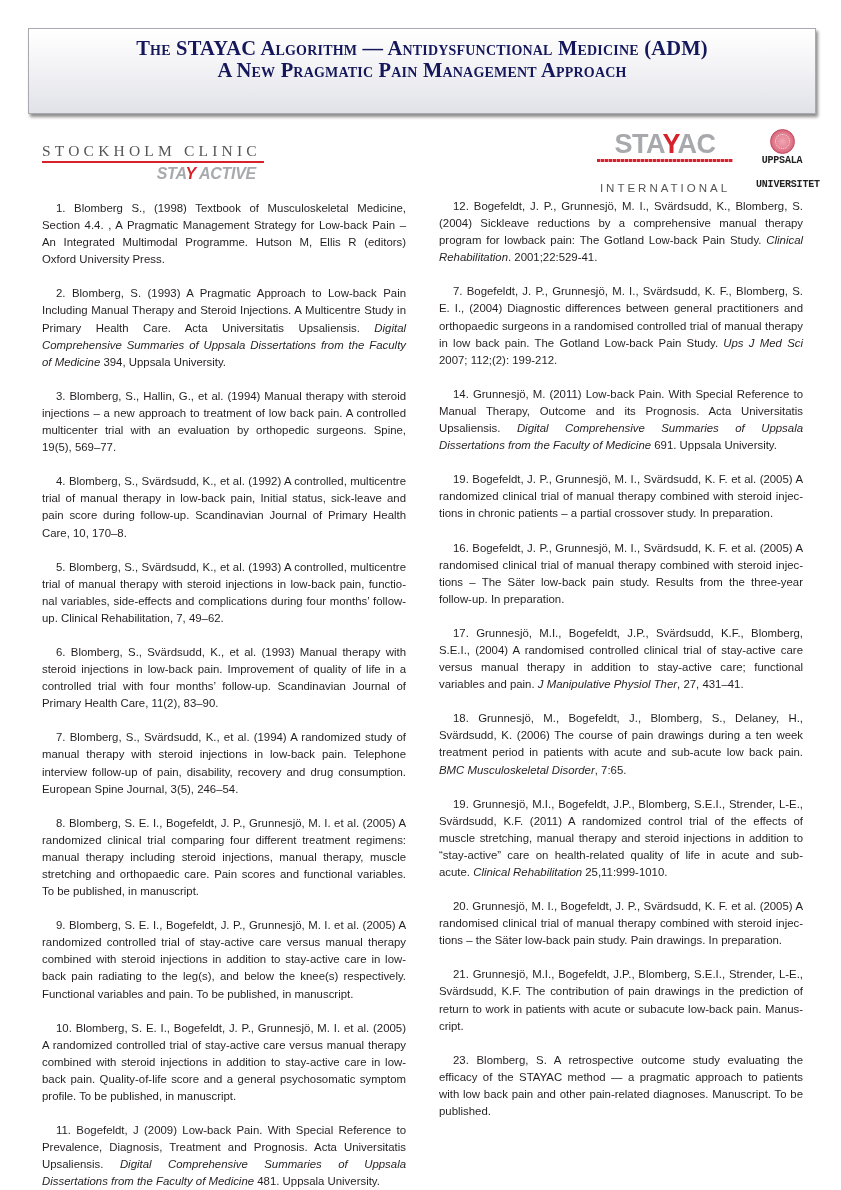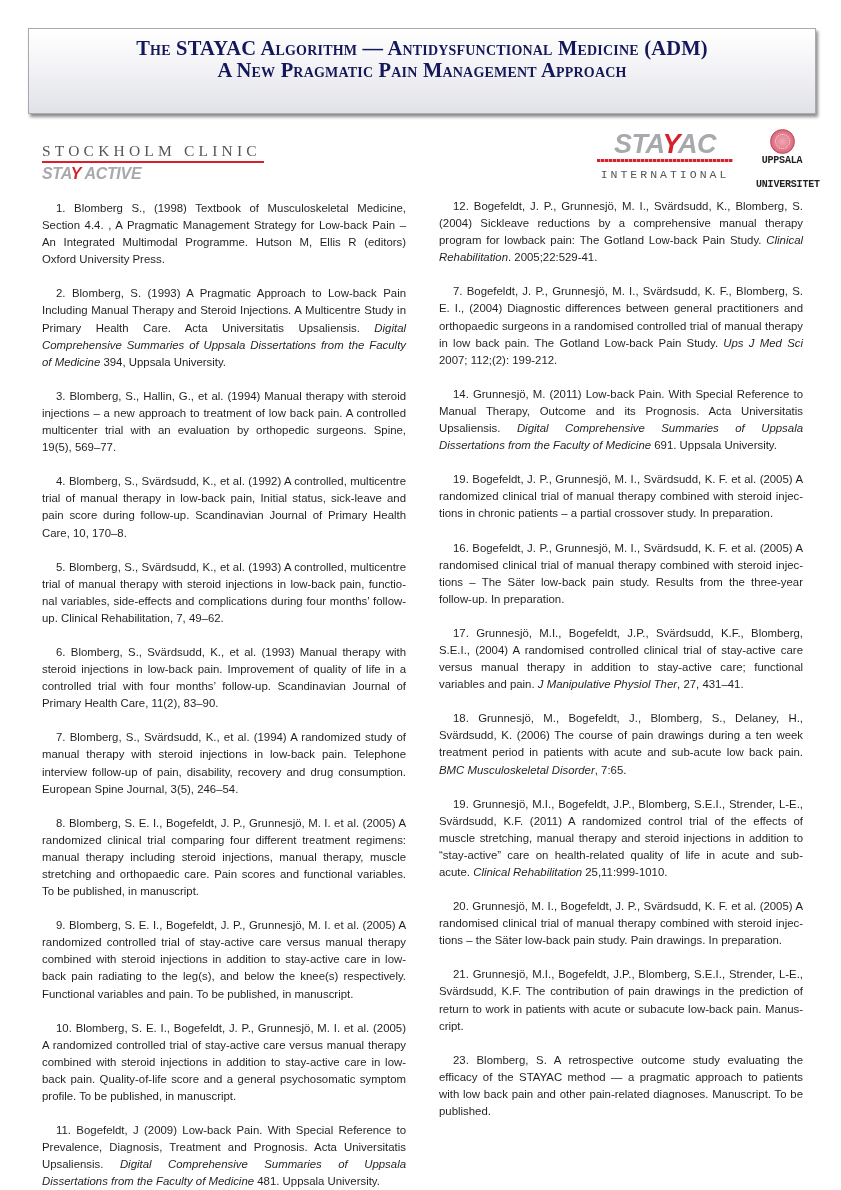--- a/index.html
+++ b/index.html
@@ -16,28 +16,28 @@
       font-family: "Liberation Serif", serif; color: #14175a; font-weight: bold;
       font-variant: small-caps; letter-spacing: 0.2px; line-height: 22px;
     }
     .hl1 { font-size: 20.5px; margin-top: 8px; }
     .hl2 { font-size: 20.5px; }
     .hl3 { font-size: 20.5px; }
 
     .logo-stockholm { position: absolute; left: 42px; top: 130px; width: 224px; margin-top: 12px; }
     .sc-title { font-family: "Liberation Serif", serif; font-size: 15.5px; letter-spacing: 4.2px; color: #555; white-space: nowrap; }
     .sc-rule { height: 2px; background: #d7222b; margin-top: 1px; width: 222px; }
-    .sc-sub { font-family: "Liberation Sans", sans-serif; font-style: italic; font-weight: bold; font-size: 16px; color: #a7a9ac; text-align: left; margin-top: 2px; padding-right: 10px; letter-spacing: -0.3px; }
+    .sc-sub { font-family: "Liberation Sans", sans-serif; font-style: italic; font-weight: bold; font-size: 16px; color: #a7a9ac; text-align: right; margin-top: 2px; padding-right: 10px; letter-spacing: -0.3px; }
     .sc-sub .red { color: #d7222b; }
 
     .logo-stayac { position: absolute; left: 597px; top: 130px; width: 136px; text-align: center; }
-    .st-title { font-family: "Liberation Sans", sans-serif; font-style: italic; font-weight: bold; font-size: 27px; color: #a7a9ac; letter-spacing: -0.5px; line-height: 28px; }
+    .st-title { font-family: "Liberation Sans", sans-serif; font-weight: bold; font-size: 27px; color: #a7a9ac; letter-spacing: -0.5px; line-height: 28px; }
     .st-title .red { color: #d7222b; }
     .st-rule { height: 3px; margin-top: 1px; background: repeating-linear-gradient(to right, #d7222b 0, #d7222b 3px, #f0a0a4 3px, #f0a0a4 4px); }
-    .st-sub { font-family: Liberation Mono, monospace; font-size: 11.5px; letter-spacing: 3px; color: #555; margin-top: 6px; white-space: nowrap; }
+    .st-sub { font-family: Liberation Sans, sans-serif; font-size: 11.5px; letter-spacing: 3px; color: #555; margin-top: 20px; white-space: nowrap; }
 
     .logo-uppsala { position: absolute; left: 756px; top: 129px; width: 52px; text-align: center; }
     .up-seal { width: 23px; height: 23px; border-radius: 50%; margin: 0 auto; background: radial-gradient(circle, #f1a7b3 0%, #e07a8c 55%, #c9405a 100%); border: 1px solid #c44a60; position: relative; }
     .up-seal::after { content: ""; position: absolute; left: 4px; top: 4px; right: 4px; bottom: 4px; border-radius: 50%; border: 1px dotted #fbe4e8; }
     .up-text { font-family: Liberation Mono, monospace; font-size: 10px; font-weight: bold; color: #222; line-height: 8px; margin-top: 3px; letter-spacing: -0.2px; }
 
     .col { position: absolute; top: 200px; width: 364px; font-size: 11.4px; line-height: 17.1px; text-align: justify; hyphens: manual; }
     .col-left { left: 42px; }
     .col-right { left: 439px; top: 198px; }
     .ref { margin: 0 0 17px 0; text-indent: 14px; }
@@ -76,21 +76,21 @@
     <p class="ref"><span>4.</span> <span>Blomberg, S., Svärdsudd, K., et al. (1992) A controlled, multicentre trial of manual therapy in low-back pain, Initial status, sick-leave and pain score during follow-up. Scandinavian Journal of Primary Health Care, 10, 170–8.</span><span class="ital"></span><span></span></p>
     <p class="ref"><span>5.</span> <span>Blomberg, S., Svärdsudd, K., et al. (1993) A controlled, multicentre trial of manual therapy with steroid injections in low-back pain, functio­nal variables, side-effects and complications during four months’ follow-up. Clinical Rehabilitation, 7, 49–62.</span><span class="ital"></span><span></span></p>
     <p class="ref"><span>6.</span> <span>Blomberg, S., Svärdsudd, K., et al. (1993) Manual therapy with ste­roid injections in low-back pain. Improvement of quality of life in a con­trolled trial with four months’ follow-up. Scandinavian Journal of Primary Health Care, 11(2), 83–90.</span><span class="ital"></span><span></span></p>
     <p class="ref"><span>7.</span> <span>Blomberg, S., Svärdsudd, K., et al. (1994) A randomized study of ma­nual therapy with steroid injections in low-back pain. Telephone interview follow-up of pain, disability, recovery and drug consumption. European Spine Journal, 3(5), 246–54.</span><span class="ital"></span><span></span></p>
     <p class="ref"><span>8.</span> <span>Blomberg, S. E. I., Bogefeldt, J. P., Grunnesjö, M. I. et al. (2005) A randomized clinical trial comparing four different treatment regimens: manual therapy including steroid injections, manual therapy, muscle stret­ching and orthopaedic care. Pain scores and functional variables. To be published, in manuscript.</span><span class="ital"></span><span></span></p>
     <p class="ref"><span>9.</span> <span>Blomberg, S. E. I., Bogefeldt, J. P., Grunnesjö, M. I. et al. (2005) A ran­domized controlled trial of stay-active care versus manual therapy com­bined with steroid injections in addition to stay-active care in low-back pain radiating to the leg(s), and below the knee(s) respectively. Functional variables and pain. To be published, in manuscript.</span><span class="ital"></span><span></span></p>
     <p class="ref"><span>10.</span> <span>Blomberg, S. E. I., Bogefeldt, J. P., Grunnesjö, M. I. et al. (2005) A randomized controlled trial of stay-active care versus manual therapy combined with steroid injections in addition to stay-active care in low-back pain. Quality-of-life score and a general psychosomatic symptom profile. To be published, in manuscript.</span><span class="ital"></span><span></span></p>
     <p class="ref"><span>11.</span> <span>Bogefeldt, J (2009) Low-back Pain. With Special Reference to Preva­lence, Diagnosis, Treatment and Prognosis. Acta Universitatis Upsaliensis. </span><span class="ital">Digital Comprehensive Summaries of Uppsala Dissertations from the Fa­culty of Medicine</span><span> 481. Uppsala University.</span></p>
   </div>
 <div class="col col-right" id="col-right">
-    <p class="ref"><span>12.</span> <span>Bogefeldt, J. P., Grunnesjö, M. I., Svärdsudd, K., Blomberg, S. (2004) Sickleave reductions by a comprehensive manual therapy program for lowback pain: The Gotland Low-back Pain Study. </span><span class="ital">Clinical Rehabilitation</span><span>. 2005;22:529-41.</span></p>
+    <p class="ref"><span>12.</span> <span>Bogefeldt, J. P., Grunnesjö, M. I., Svärdsudd, K., Blomberg, S. (2004) Sickleave reductions by a comprehensive manual therapy program for lowback pain: The Gotland Low-back Pain Study. </span><span class="ital">Clinical Rehabilitation</span><span>. 2001;22:529-41.</span></p>
     <p class="ref"><span>7.</span> <span>Bogefeldt, J. P., Grunnesjö, M. I., Svärdsudd, K. F., Blomberg, S. E. I., (2004) Diagnostic differences between general practitioners and ort­hopaedic surgeons in a randomised controlled trial of manual therapy in low back pain. The Gotland Low-back Pain Study. </span><span class="ital">Ups J Med Sci</span><span> 2007; 112;(2): 199-212.</span></p>
     <p class="ref"><span>14.</span> <span>Grunnesjö, M. (2011) Low-back Pain. With Special Reference to Manual Therapy, Outcome and its Prognosis. Acta Universitatis Upsalien­sis. </span><span class="ital">Digital Comprehensive Summaries of Uppsala Dissertations from the Faculty of Medicine</span><span> 691. Uppsala University.</span></p>
     <p class="ref"><span>19.</span> <span>Bogefeldt, J. P., Grunnesjö, M. I., Svärdsudd, K. F. et al. (2005) A randomized clinical trial of manual therapy combined with steroid injec­tions in chronic patients – a partial crossover study. In preparation.</span><span class="ital"></span><span></span></p>
     <p class="ref"><span>16.</span> <span>Bogefeldt, J. P., Grunnesjö, M. I., Svärdsudd, K. F. et al. (2005) A randomised clinical trial of manual therapy combined with steroid injec­tions – The Säter low-back pain study. Results from the three-year follow-up. In preparation.</span><span class="ital"></span><span></span></p>
     <p class="ref"><span>17.</span> <span>Grunnesjö, M.I., Bogefeldt, J.P., Svärdsudd, K.F., Blomberg, S.E.I., (2004) A randomised controlled clinical trial of stay-active care versus manual therapy in addition to stay-active care; functional variables and pain. </span><span class="ital">J Manipulative Physiol Ther</span><span>, 27, 431–41.</span></p>
     <p class="ref"><span>18.</span> <span>Grunnesjö, M., Bogefeldt, J., Blomberg, S., Delaney, H., Svärdsudd, K. (2006) The course of pain drawings during a ten week treatment period in patients with acute and sub-acute low back pain. </span><span class="ital">BMC Musculoskeletal Disorder</span><span>, 7:65.</span></p>
     <p class="ref"><span>19.</span> <span>Grunnesjö, M.I., Bogefeldt, J.P., Blomberg, S.E.I., Strender, L-E., Svärdsudd, K.F. (2011) A randomized control trial of the effects of muscle stretching, manual therapy and steroid injections in addition to “stay-ac­tive” care on health-related quality of life in acute and sub-acute. </span><span class="ital">Clinical Rehabilitation</span><span> 25,11:999-1010.</span></p>
     <p class="ref"><span>20.</span> <span>Grunnesjö, M. I., Bogefeldt, J. P., Svärdsudd, K. F. et al. (2005) A randomised clinical trial of manual therapy combined with steroid injec­tions – the Säter low-back pain study. Pain drawings. In preparation.</span><span class="ital"></span><span></span></p>
     <p class="ref"><span>21.</span> <span>Grunnesjö, M.I., Bogefeldt, J.P., Blomberg, S.E.I., Strender, L-E., Svärdsudd, K.F. The contribution of pain drawings in the prediction of return to work in patients with acute or subacute low-back pain. Manus­cript.</span><span class="ital"></span><span></span></p>
     <p class="ref"><span>23.</span> <span>Blomberg, S. A retrospective outcome study evaluating the efficacy of the STAYAC method — a pragmatic approach to patients with low back pain and other pain-related diagnoses. Manuscript. To be published.</span><span class="ital"></span><span></span></p>

